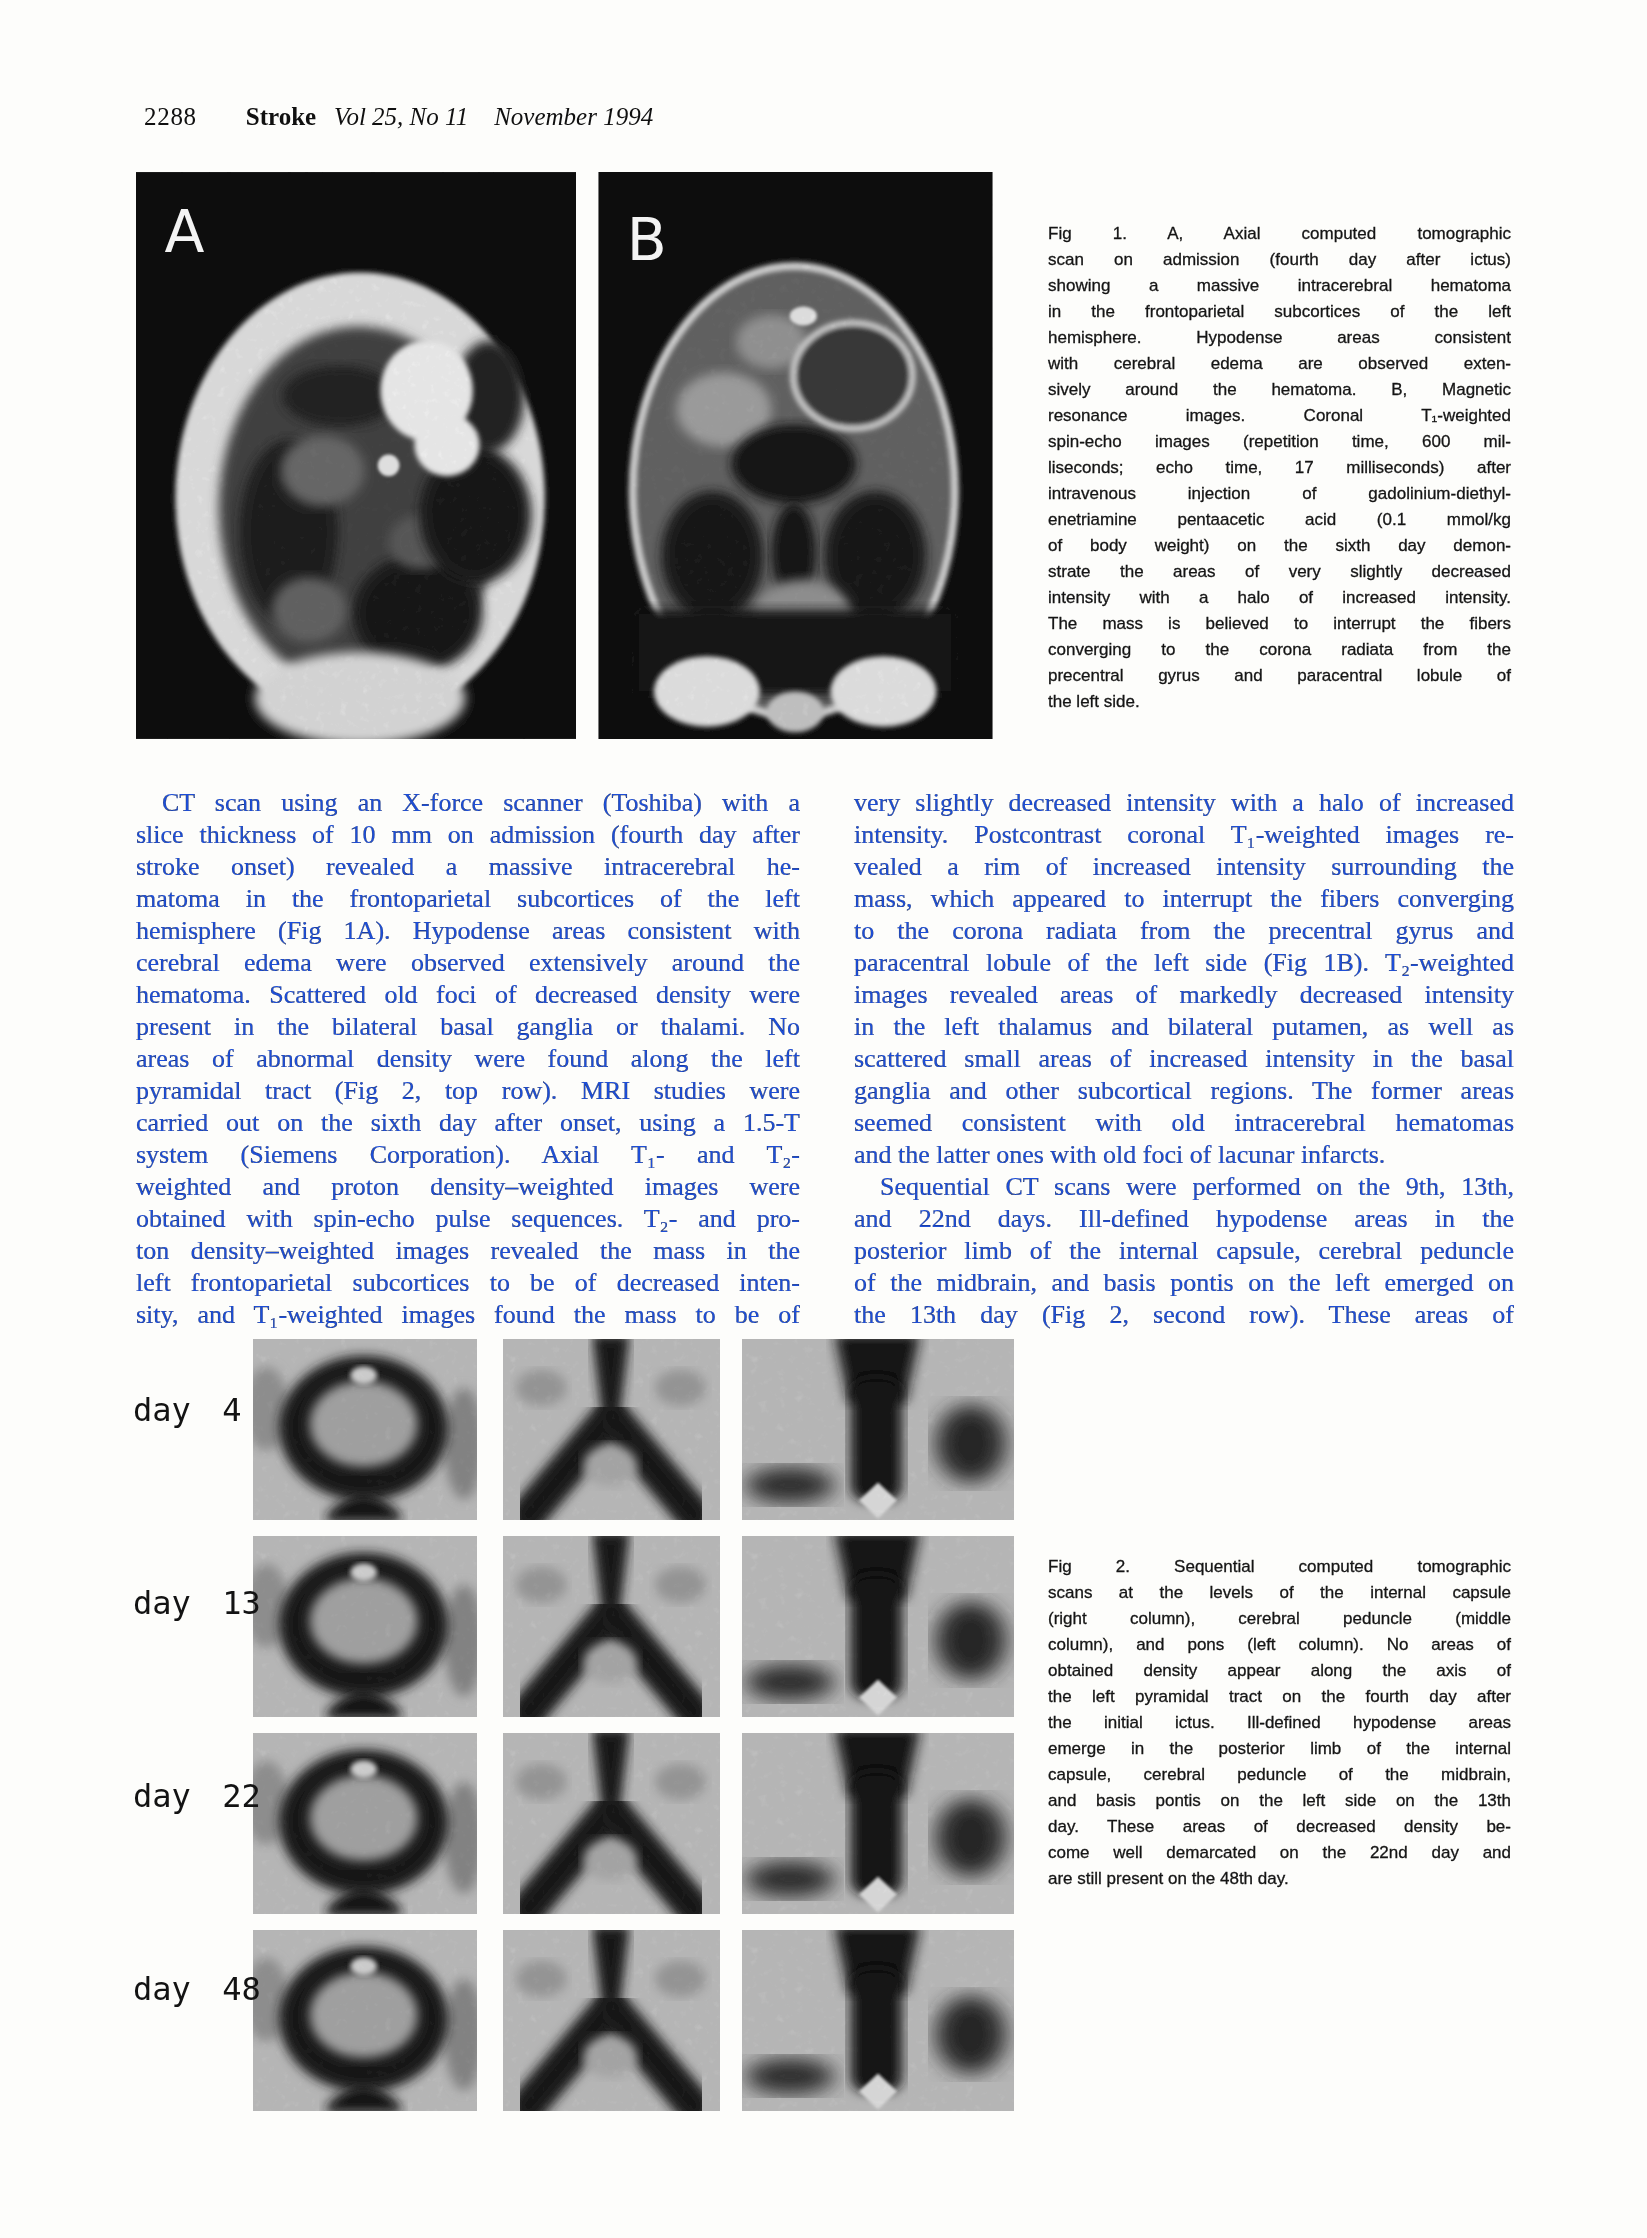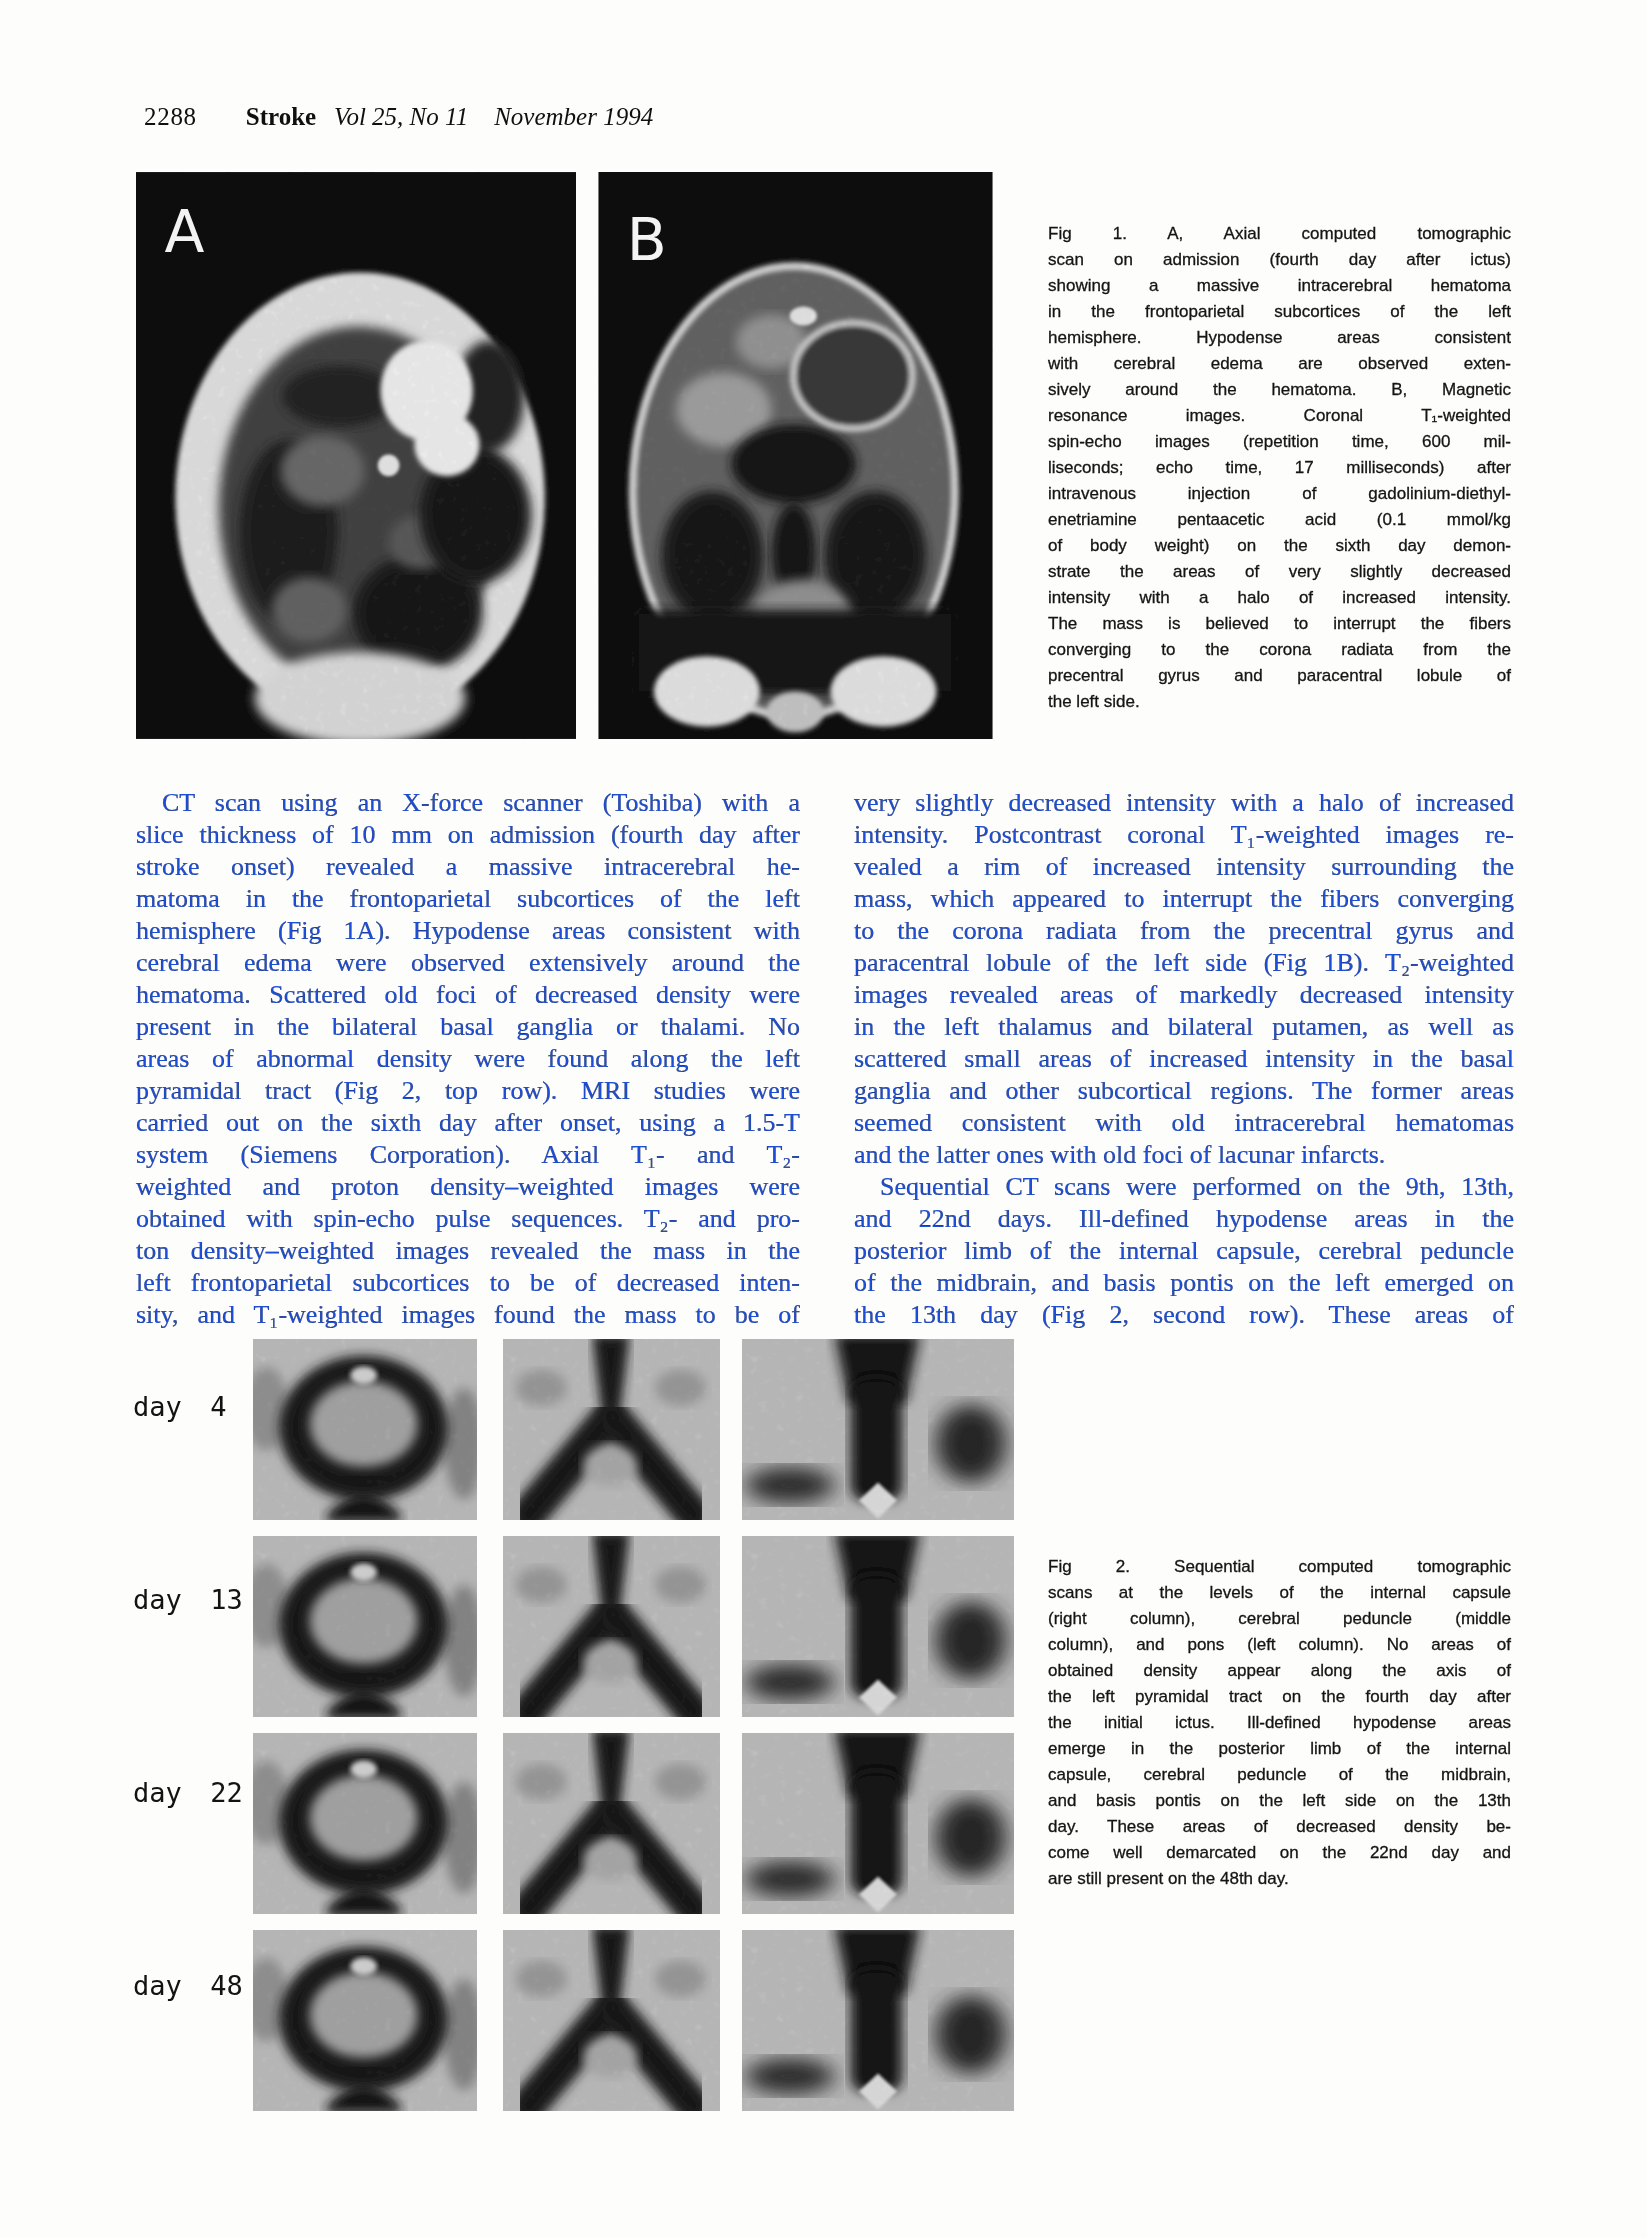--- a/index.html
+++ b/index.html
@@ -38,21 +38,21 @@
     position:absolute;top:787px;
     font-size:26px;line-height:32px;color:#1d4ed8;
     -webkit-text-stroke:0.2px #0e0e0e;
   }
   .bodycol .line{text-align:justify;text-align-last:justify;}
   .bodycol .line.nojust{text-align-last:left;}
   
   .daylabel{
     position:absolute;left:133px;width:122px;
     font-family:"DejaVu Sans Mono","Liberation Mono",monospace;
-    font-size:27px;color:#131313;white-space:pre;
+    font-size:32px;color:#131313;white-space:pre;
     word-spacing:12.2px;
   }
   svg{display:block;}
 </style>
 </head>
 <body>
 
 <div class="page">
 
   <svg width="0" height="0" style="position:absolute">

